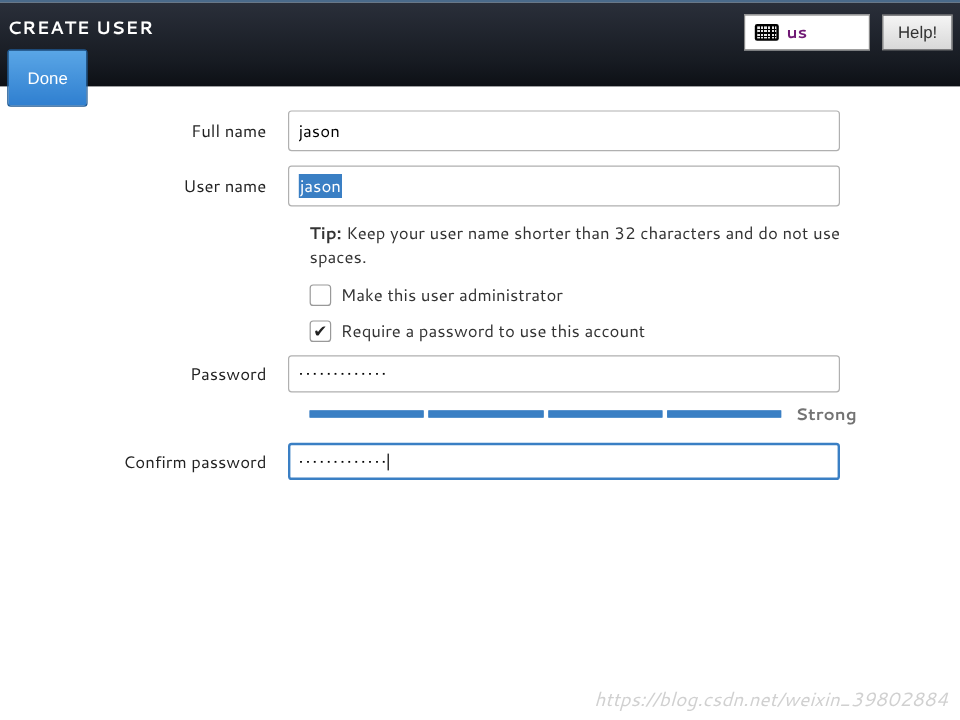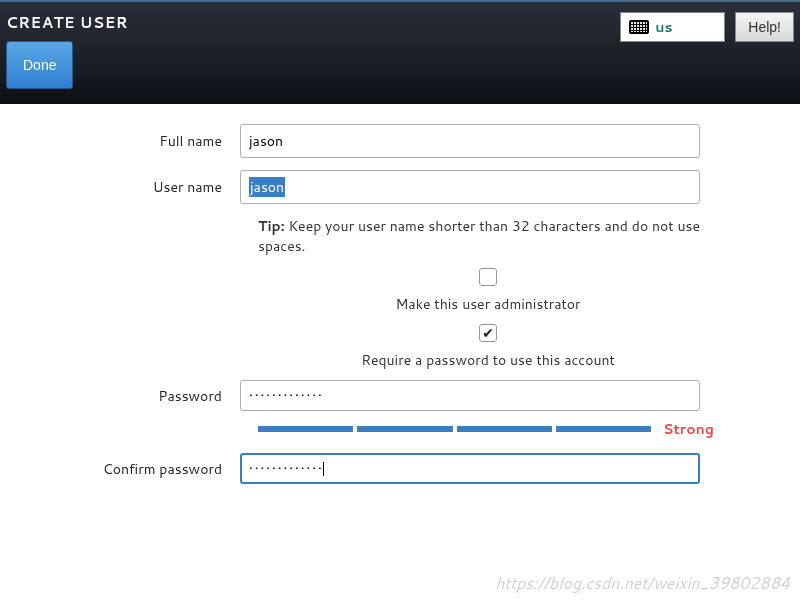--- a/index.html
+++ b/index.html
@@ -8,21 +8,21 @@
     font-size: 14px;
     background: #fff;
     width: 800px;
     height: 600px;
     overflow: hidden;
     position: relative;
   }
   .topbar {
     background: #171c24;
     background: linear-gradient(to bottom, #2a2f3a 0%, #171b22 70%, #0d1015 100%);
-    height: 104px;
+    height: 72px;
     border-top: 2px solid #4a6a8a;
     padding: 10px 6px 0 6px;
     display: flex;
     justify-content: space-between;
     color: #fff;
     gap: 36px;
   }
   .top-left { display: flex; flex-direction: column; align-items: flex-start; }
   .title-left { font-size: 15px; font-weight: 600; letter-spacing: 0.5px; margin-bottom: 8px; }
   .done-btn {
@@ -38,21 +38,21 @@
   .title-right { font-size: 15px; font-weight: 400; letter-spacing: 0.5px; margin-bottom: 8px; white-space: nowrap; }
   .right-controls { display: flex; gap: 10px; }
   .keyboard-ind {
     background: #fff;
     border: 1px solid #888;
     padding: 4px 8px;
     display: flex;
     align-items: center;
     gap: 6px;
     width: 105px;
-    color: #0f766e;
+    color: #701a75;
     font-weight: 600;
     cursor: pointer;
   }
   .kb-icon {
     width: 20px; height: 14px;
     background: #000;
     border-radius: 2px;
     position: relative;
   }
   .kb-icon::after {
@@ -103,21 +103,21 @@
     padding: 6px 8px;
     border: 1px solid #b0b0b0;
     border-radius: 3px;
     background: #fff;
     min-height: 30px;
     display: flex;
     align-items: center;
   }
   .tip-row { margin-left: 218px; max-width: 460px; margin-bottom: 12px; color: #333; }
   .tip-row b { font-weight: 700; }
-  .check-row { margin-left: 218px; max-width: 460px; margin-bottom: 10px; display: flex; align-items: center; gap: 8px; flex-direction: column; }
+  .check-row { margin-left: 218px; max-width: 460px; margin-bottom: 10px; display: flex; align-items: center; gap: 8px; }
   .checkbox {
     width: 18px; height: 18px;
     border: 1px solid #999;
     border-radius: 3px;
     background: #fff;
     display: inline-flex;
     align-items: center;
     justify-content: center;
     cursor: pointer;
     flex-shrink: 0;
@@ -140,21 +140,21 @@
   }
   .strength-bar { flex: 1; display: flex; gap: 4px; }
   .seg {
     flex: 1;
     height: 6px;
     background: #d0d0d0;
     border: 1px solid #3a7fc4;
     border-radius: 0;
   }
   .seg.filled { background: #3a7fc4; }
-  .strength-label { font-weight: 700; color: #ef4444; width: 55px; }
+  .strength-label { font-weight: 700; color: #737373; width: 55px; }
   .adv-row { margin-left: 218px; margin-top: 10px; }
   .adv-btn {
     background: linear-gradient(to bottom, #f5f5f5, #ddd);
     border: 1px solid #999;
     padding: 6px 14px;
     border-radius: 3px;
     font-size: 14px;
     cursor: pointer;
     font-family: inherit;
   }

